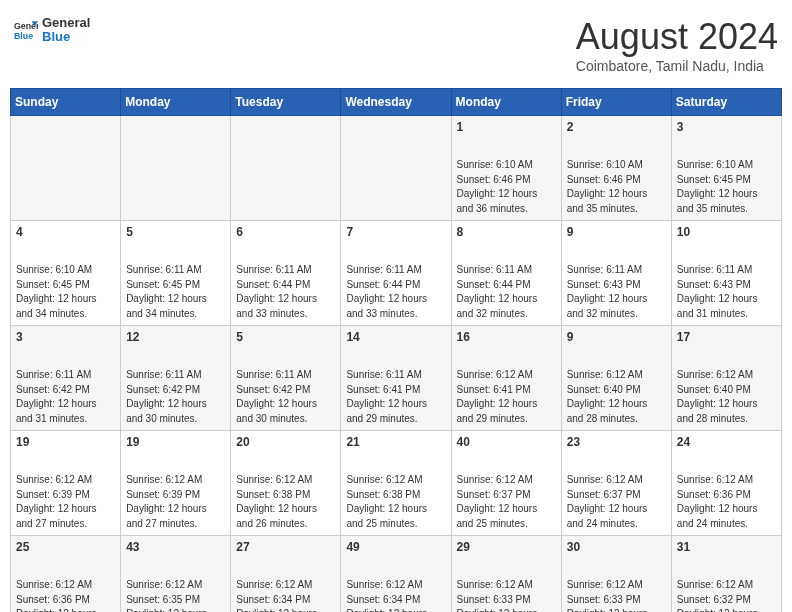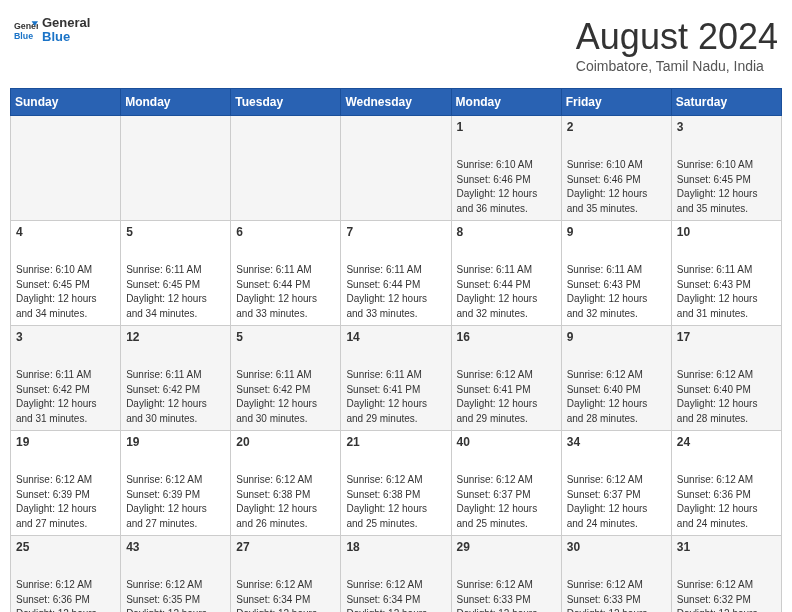--- a/index.html
+++ b/index.html
@@ -220,21 +220,21 @@
         </td>
         <td>
           <span class="day-number">21</span>
           <div class="day-info">Sunrise: 6:12 AM<br>Sunset: 6:38 PM<br>Daylight: 12 hours<br>and 25 minutes.</div>
         </td>
         <td>
           <span class="day-number">40</span>
           <div class="day-info">Sunrise: 6:12 AM<br>Sunset: 6:37 PM<br>Daylight: 12 hours<br>and 25 minutes.</div>
         </td>
         <td>
-          <span class="day-number">34</span>
+          <span class="day-number">23</span>
           <div class="day-info">Sunrise: 6:12 AM<br>Sunset: 6:37 PM<br>Daylight: 12 hours<br>and 24 minutes.</div>
         </td>
         <td>
           <span class="day-number">24</span>
           <div class="day-info">Sunrise: 6:12 AM<br>Sunset: 6:36 PM<br>Daylight: 12 hours<br>and 24 minutes.</div>
         </td>
       </tr>
       <tr>
         <td>
           <span class="day-number">25</span>
@@ -242,21 +242,21 @@
         </td>
         <td>
           <span class="day-number">43</span>
           <div class="day-info">Sunrise: 6:12 AM<br>Sunset: 6:35 PM<br>Daylight: 12 hours<br>and 23 minutes.</div>
         </td>
         <td>
           <span class="day-number">27</span>
           <div class="day-info">Sunrise: 6:12 AM<br>Sunset: 6:34 PM<br>Daylight: 12 hours<br>and 22 minutes.</div>
         </td>
         <td>
-          <span class="day-number">18</span>
+          <span class="day-number">49</span>
           <div class="day-info">Sunrise: 6:12 AM<br>Sunset: 6:34 PM<br>Daylight: 12 hours<br>and 21 minutes.</div>
         </td>
         <td>
           <span class="day-number">29</span>
           <div class="day-info">Sunrise: 6:12 AM<br>Sunset: 6:33 PM<br>Daylight: 12 hours<br>and 21 minutes.</div>
         </td>
         <td>
           <span class="day-number">30</span>
           <div class="day-info">Sunrise: 6:12 AM<br>Sunset: 6:33 PM<br>Daylight: 12 hours<br>and 20 minutes.</div>
         </td>

